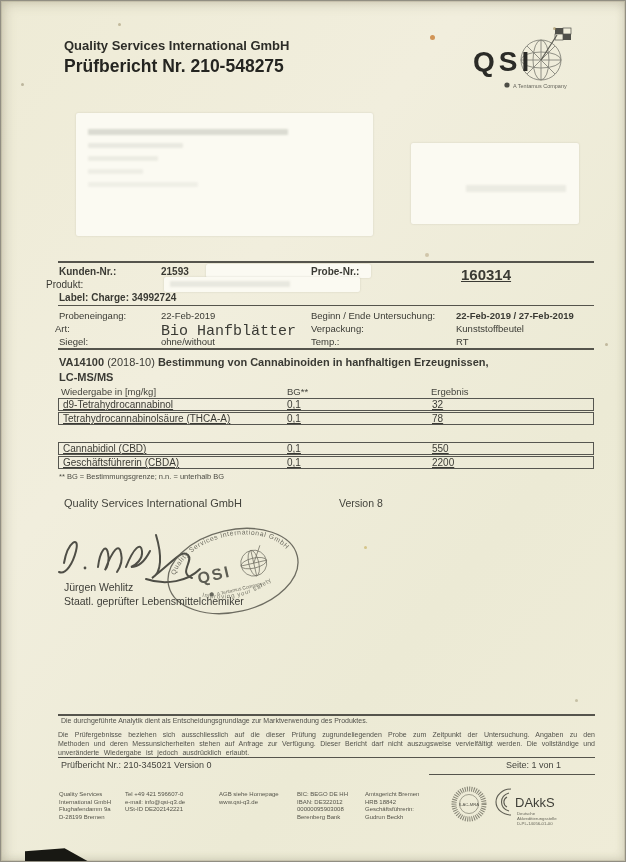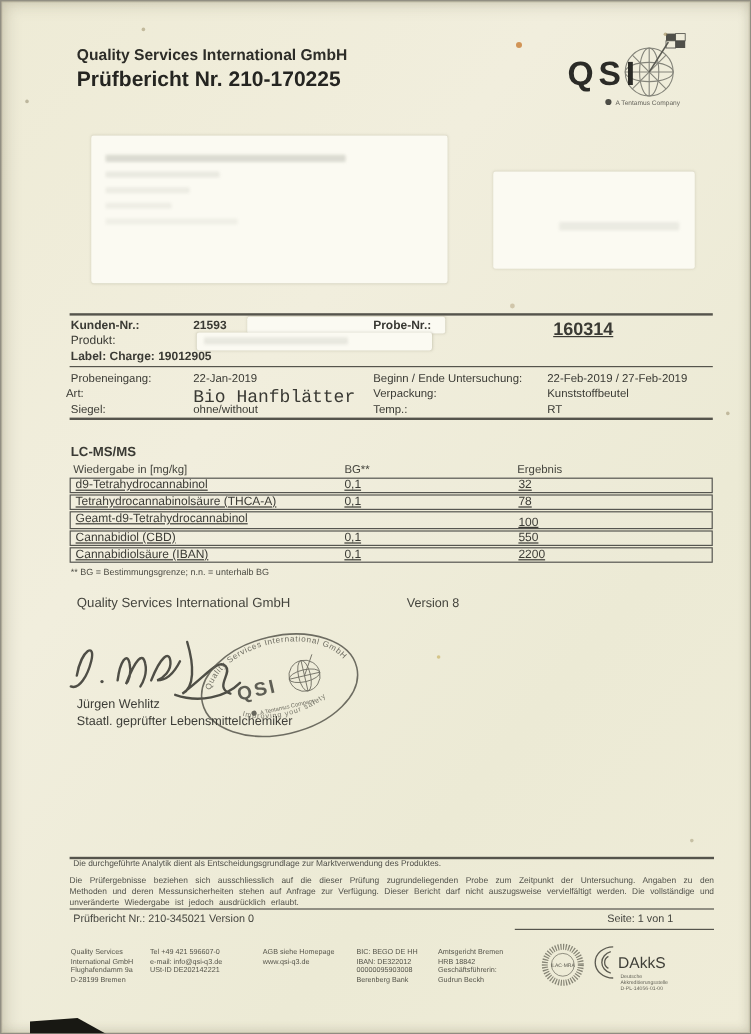--- a/index.html
+++ b/index.html
@@ -24,21 +24,21 @@
   .footcol { position:absolute; font-size:6px; line-height:7.6px; color:#55544a; }
   .footcol div { white-space:nowrap; }
   svg text { font-family:"Liberation Sans", sans-serif; }
 </style>
 </head>
 <body>
 
 <div class="page">
 
   <div class="t b" style="left:63px; top:37px; font-size:13px; color:#2d2d28;">Quality Services International GmbH</div>
-  <div class="t b" style="left:63px; top:55px; font-size:17.5px; color:#252521;">Prüfbericht Nr. 210-170225</div>
+  <div class="t b" style="left:63px; top:55px; font-size:17.5px; color:#252521;">Prüfbericht Nr. 210-548275</div>
 
   <svg style="position:absolute; left:470px; top:24px;" width="112" height="68" viewBox="0 0 112 68">
     <g stroke="#84847a" stroke-width="0.9" fill="none">
       <circle cx="70" cy="35" r="20"></circle>
       <ellipse cx="70" cy="35" rx="20" ry="8"></ellipse>
       <ellipse cx="70" cy="35" rx="8" ry="20"></ellipse>
       <line x1="50" y1="35" x2="90" y2="35"></line>
       <line x1="70" y1="15" x2="70" y2="55"></line>
       <line x1="56" y1="21" x2="84" y2="49"></line>
       <line x1="84" y1="21" x2="56" y2="49"></line>
@@ -67,74 +67,74 @@
   </div>
 
   <div class="hline" style="left:57px; top:260px; width:536px; height:1.5px;"></div>
 
   <div class="t b" style="left:58px; top:265px; font-size:10px;">Kunden-Nr.:</div>
   <div class="t b" style="left:160px; top:265px; font-size:10px;">21593</div>
   <div class="redact" style="left:205px; top:263px; width:165px; height:14px;"></div>
   <div class="t b" style="left:310px; top:265px; font-size:10px;">Probe-Nr.:</div>
   <div class="t b" style="left:460px; top:265px; font-size:15px;text-decoration:underline;">160314</div>
 
-  <div class="t" style="left:58px; top:278px; font-size:10px;">Produkt:</div>
+  <div class="t" style="left:45px; top:278px; font-size:10px;">Produkt:</div>
   <div class="redact" style="left:163px; top:276px; width:196px; height:15px;">
     <div class="ghost" style="left:6px; top:4px; width:120px; height:6px; opacity:.6;"></div>
   </div>
 
-  <div class="t b" style="left:58px; top:291px; font-size:10px;">Label: Charge: 19012905</div>
+  <div class="t b" style="left:58px; top:291px; font-size:10px;">Label: Charge: 34992724</div>
 
   <div class="hline" style="left:57px; top:304px; width:536px;"></div>
 
   <div class="t" style="left:58px; top:309px; font-size:9.5px;">Probeneingang:</div>
-  <div class="t" style="left:160px; top:309px; font-size:9.5px;">22-Jan-2019</div>
+  <div class="t" style="left:160px; top:309px; font-size:9.5px;">22-Feb-2019</div>
   <div class="t" style="left:310px; top:309px; font-size:9.5px;">Beginn / Ende Untersuchung:</div>
-  <div class="t" style="left:455px; top:309px; font-size:9.5px;">22-Feb-2019 / 27-Feb-2019</div>
+  <div class="t" style="left:455px; top:309px; font-size:9.5px;font-weight:bold;">22-Feb-2019 / 27-Feb-2019</div>
 
   <div class="t" style="left:54px; top:322px; font-size:9.5px;">Art:</div>
   <div class="t" style="left:160px; top:322px; font-size:15px;font-family:Liberation Mono, monospace;">Bio Hanfblätter</div>
   <div class="t" style="left:310px; top:322px; font-size:9.5px;">Verpackung:</div>
   <div class="t" style="left:455px; top:322px; font-size:9.5px;text-align:right;">Kunststoffbeutel</div>
 
   <div class="t" style="left:58px; top:335px; font-size:9.5px;">Siegel:</div>
   <div class="t" style="left:160px; top:335px; font-size:9.5px;">ohne/without</div>
   <div class="t" style="left:310px; top:335px; font-size:9.5px;">Temp.:</div>
   <div class="t" style="left:455px; top:335px; font-size:9.5px;">RT</div>
 
   <div class="hline" style="left:57px; top:347px; width:536px; height:2px;"></div>
 
+  <div class="t" style="left:58px; top:355px; font-size:11px;">
+    <span class="b">VA14100</span>
+    <span>(2018-10)</span>
+    <span class="b">Bestimmung von Cannabinoiden in hanfhaltigen Erzeugnissen,</span>
+  </div>
   <div class="t b" style="left:58px; top:370px; font-size:11px;">LC-MS/MS</div>
 
   <div class="t" style="left:60px; top:385px; font-size:9.5px; color:#45453e;">Wiedergabe in [mg/kg]</div>
   <div class="t" style="left:286px; top:385px; font-size:9.5px; color:#45453e;">BG**</div>
   <div class="t" style="left:430px; top:385px; font-size:9.5px; color:#45453e;text-align:center;">Ergebnis</div>
 
   <div class="trow" style="top:397px;">
     <span class="cell-p">d9-Tetrahydrocannabinol</span>
     <span class="cell-bg">0,1</span>
     <span class="cell-e">32</span>
   </div>
   <div class="trow" style="top:411px;">
     <span class="cell-p">Tetrahydrocannabinolsäure (THCA-A)</span>
     <span class="cell-bg">0,1</span>
     <span class="cell-e">78</span>
   </div>
-  <div class="trow" style="top:425px; height:15px;">
-    <span class="cell-p">Geamt-d9-Tetrahydrocannabinol</span>
-    <span class="cell-bg"></span>
-    <span class="cell-e" style="top:3px;">100</span>
-  </div>
   <div class="trow" style="top:441px;">
     <span class="cell-p">Cannabidiol (CBD)</span>
     <span class="cell-bg">0,1</span>
     <span class="cell-e">550</span>
   </div>
   <div class="trow" style="top:455px;">
-    <span class="cell-p">Cannabidiolsäure (IBAN)</span>
+    <span class="cell-p">Geschäftsführerin (CBDA)</span>
     <span class="cell-bg">0,1</span>
     <span class="cell-e">2200</span>
   </div>
 
   <div class="t" style="left:58px; top:471px; font-size:7.5px; color:#4c4c44;">** BG = Bestimmungsgrenze; n.n. = unterhalb BG</div>
 
   <div class="t" style="left:63px; top:496px; font-size:11px; color:#44443d;">Quality Services International GmbH</div>
   <div class="t" style="left:338px; top:496px; font-size:10.5px; color:#44443d;">Version 8</div>
 
   <svg style="position:absolute; left:45px; top:520px;" width="190" height="74" viewBox="0 0 190 74">

